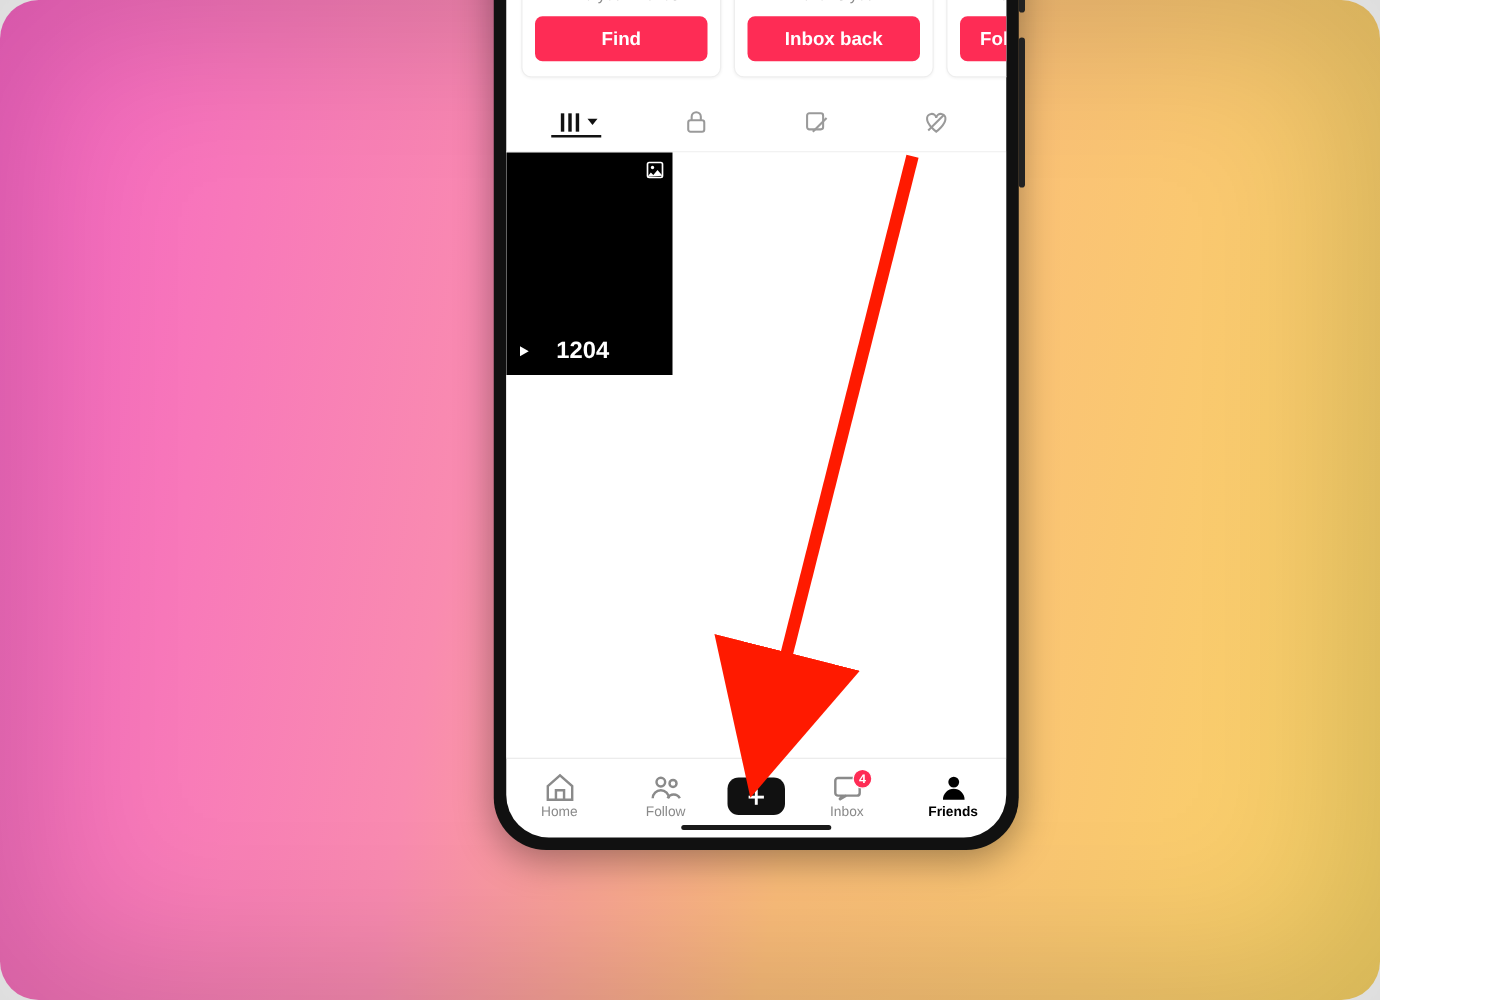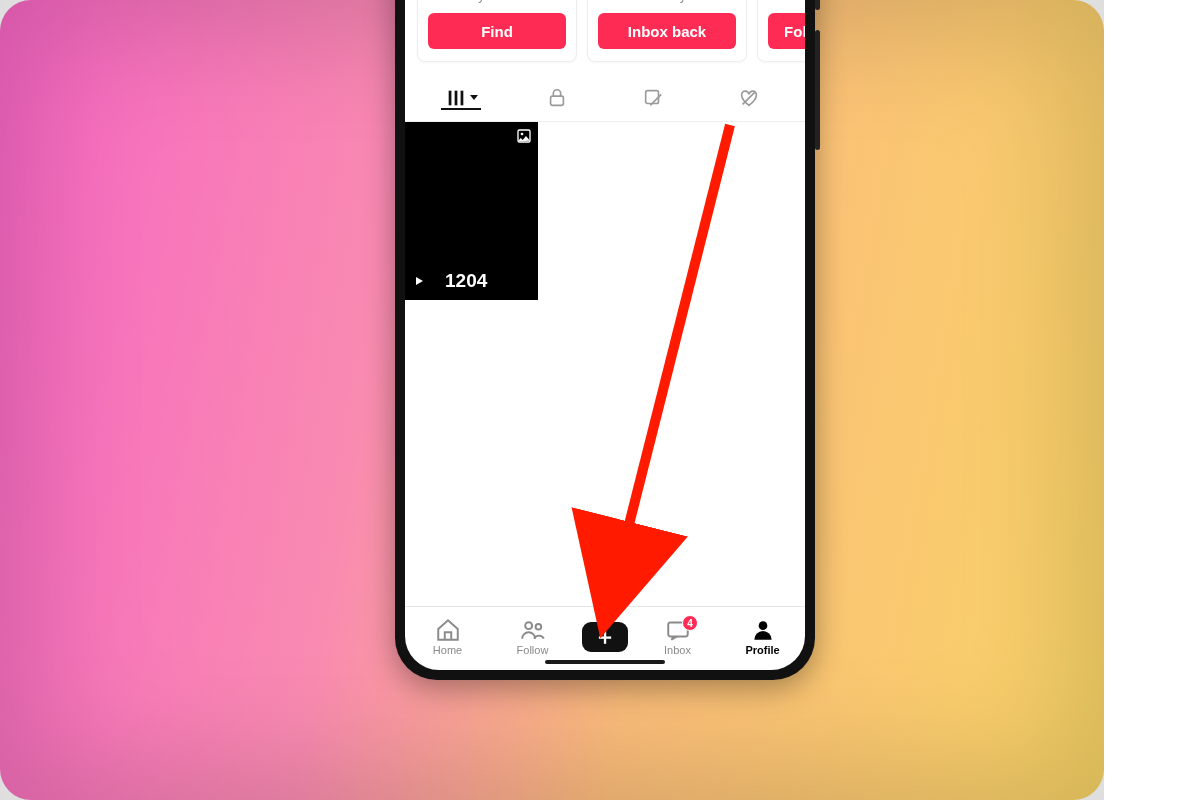--- a/index.html
+++ b/index.html
@@ -199,21 +199,21 @@
               <path d="M8 18 l-2 3 l5 -3"></path>
           </svg>
           <span class="badge">4</span>
           <span class="lbl">Inbox</span>
         </div>
         <div class="bitem active">
           <svg viewBox="0 0 24 24" fill="#000">
             <circle cx="12" cy="8" r="4"></circle>
               <path d="M4 21 a8 8 0 0 1 16 0 z"></path>
           </svg>
-          <span class="lbl">Profile</span>
+          <span class="lbl">Friends</span>
         </div>
       </div>
 
       <div class="gesture"></div>
     </div>
   </div>
 
   <svg class="arrow" width="1200" height="800">
     <defs>
       <marker id="ah" markerWidth="14" markerHeight="14" refX="6" refY="6" orient="auto">

